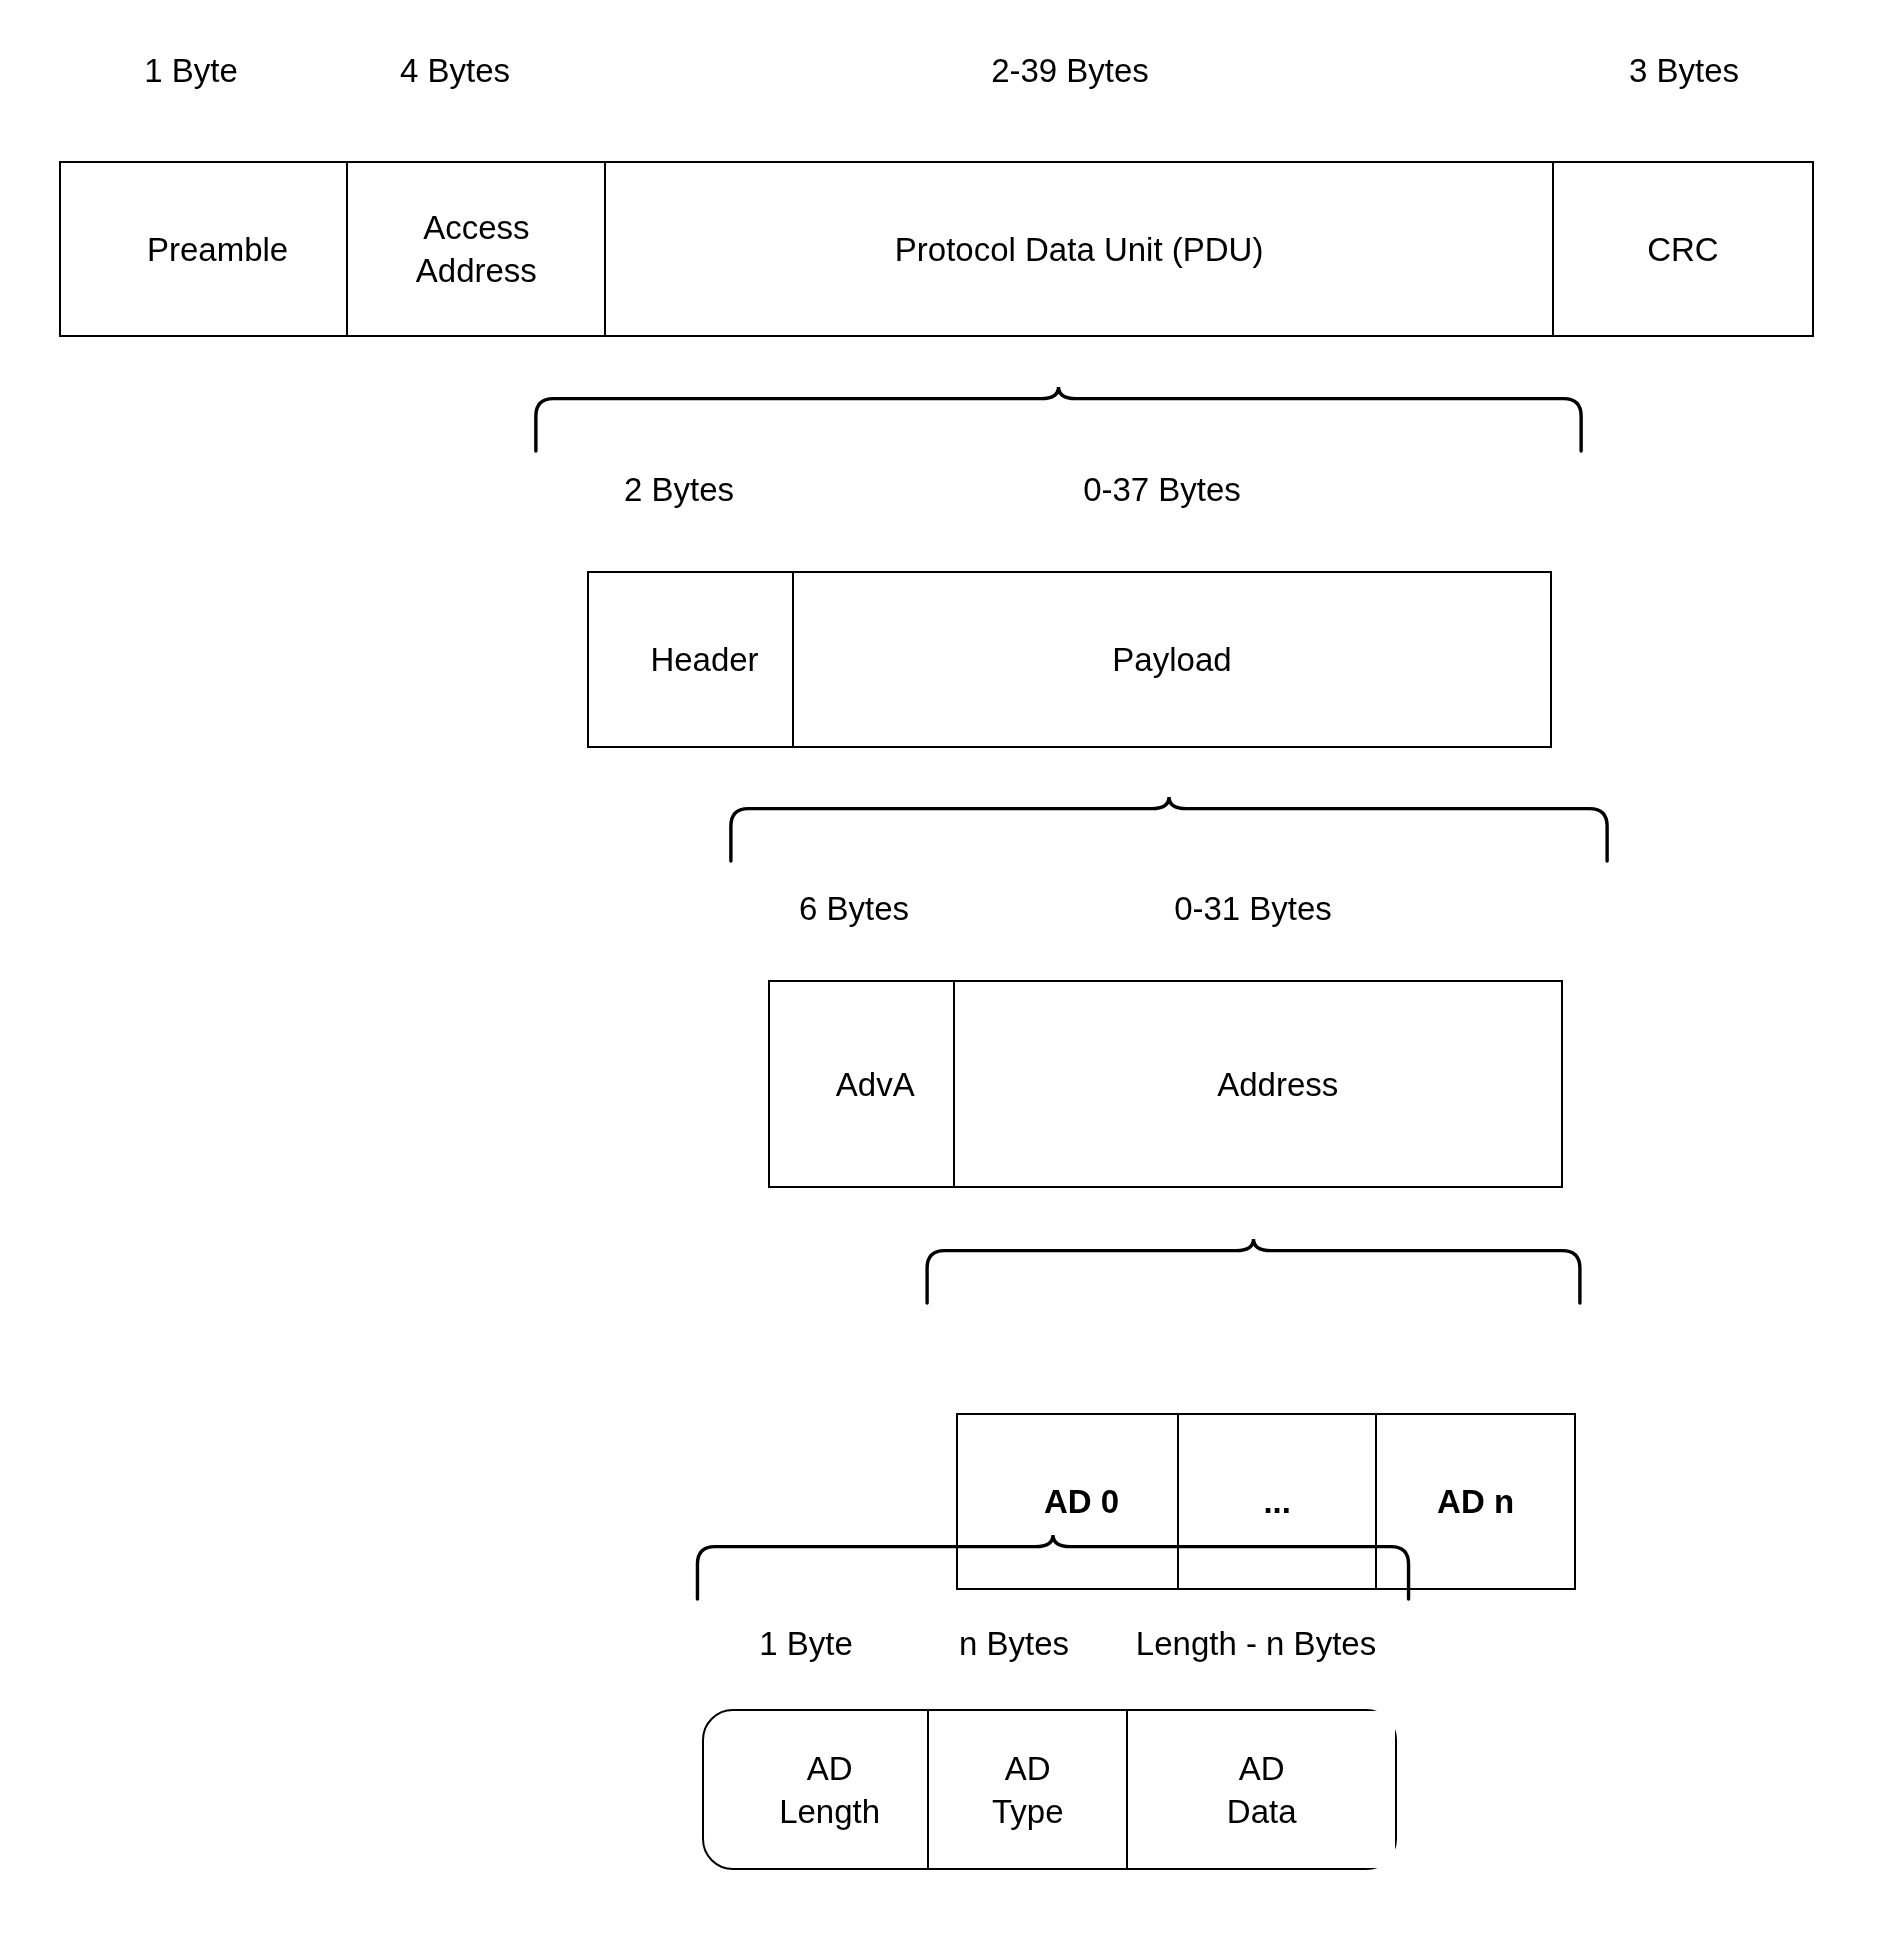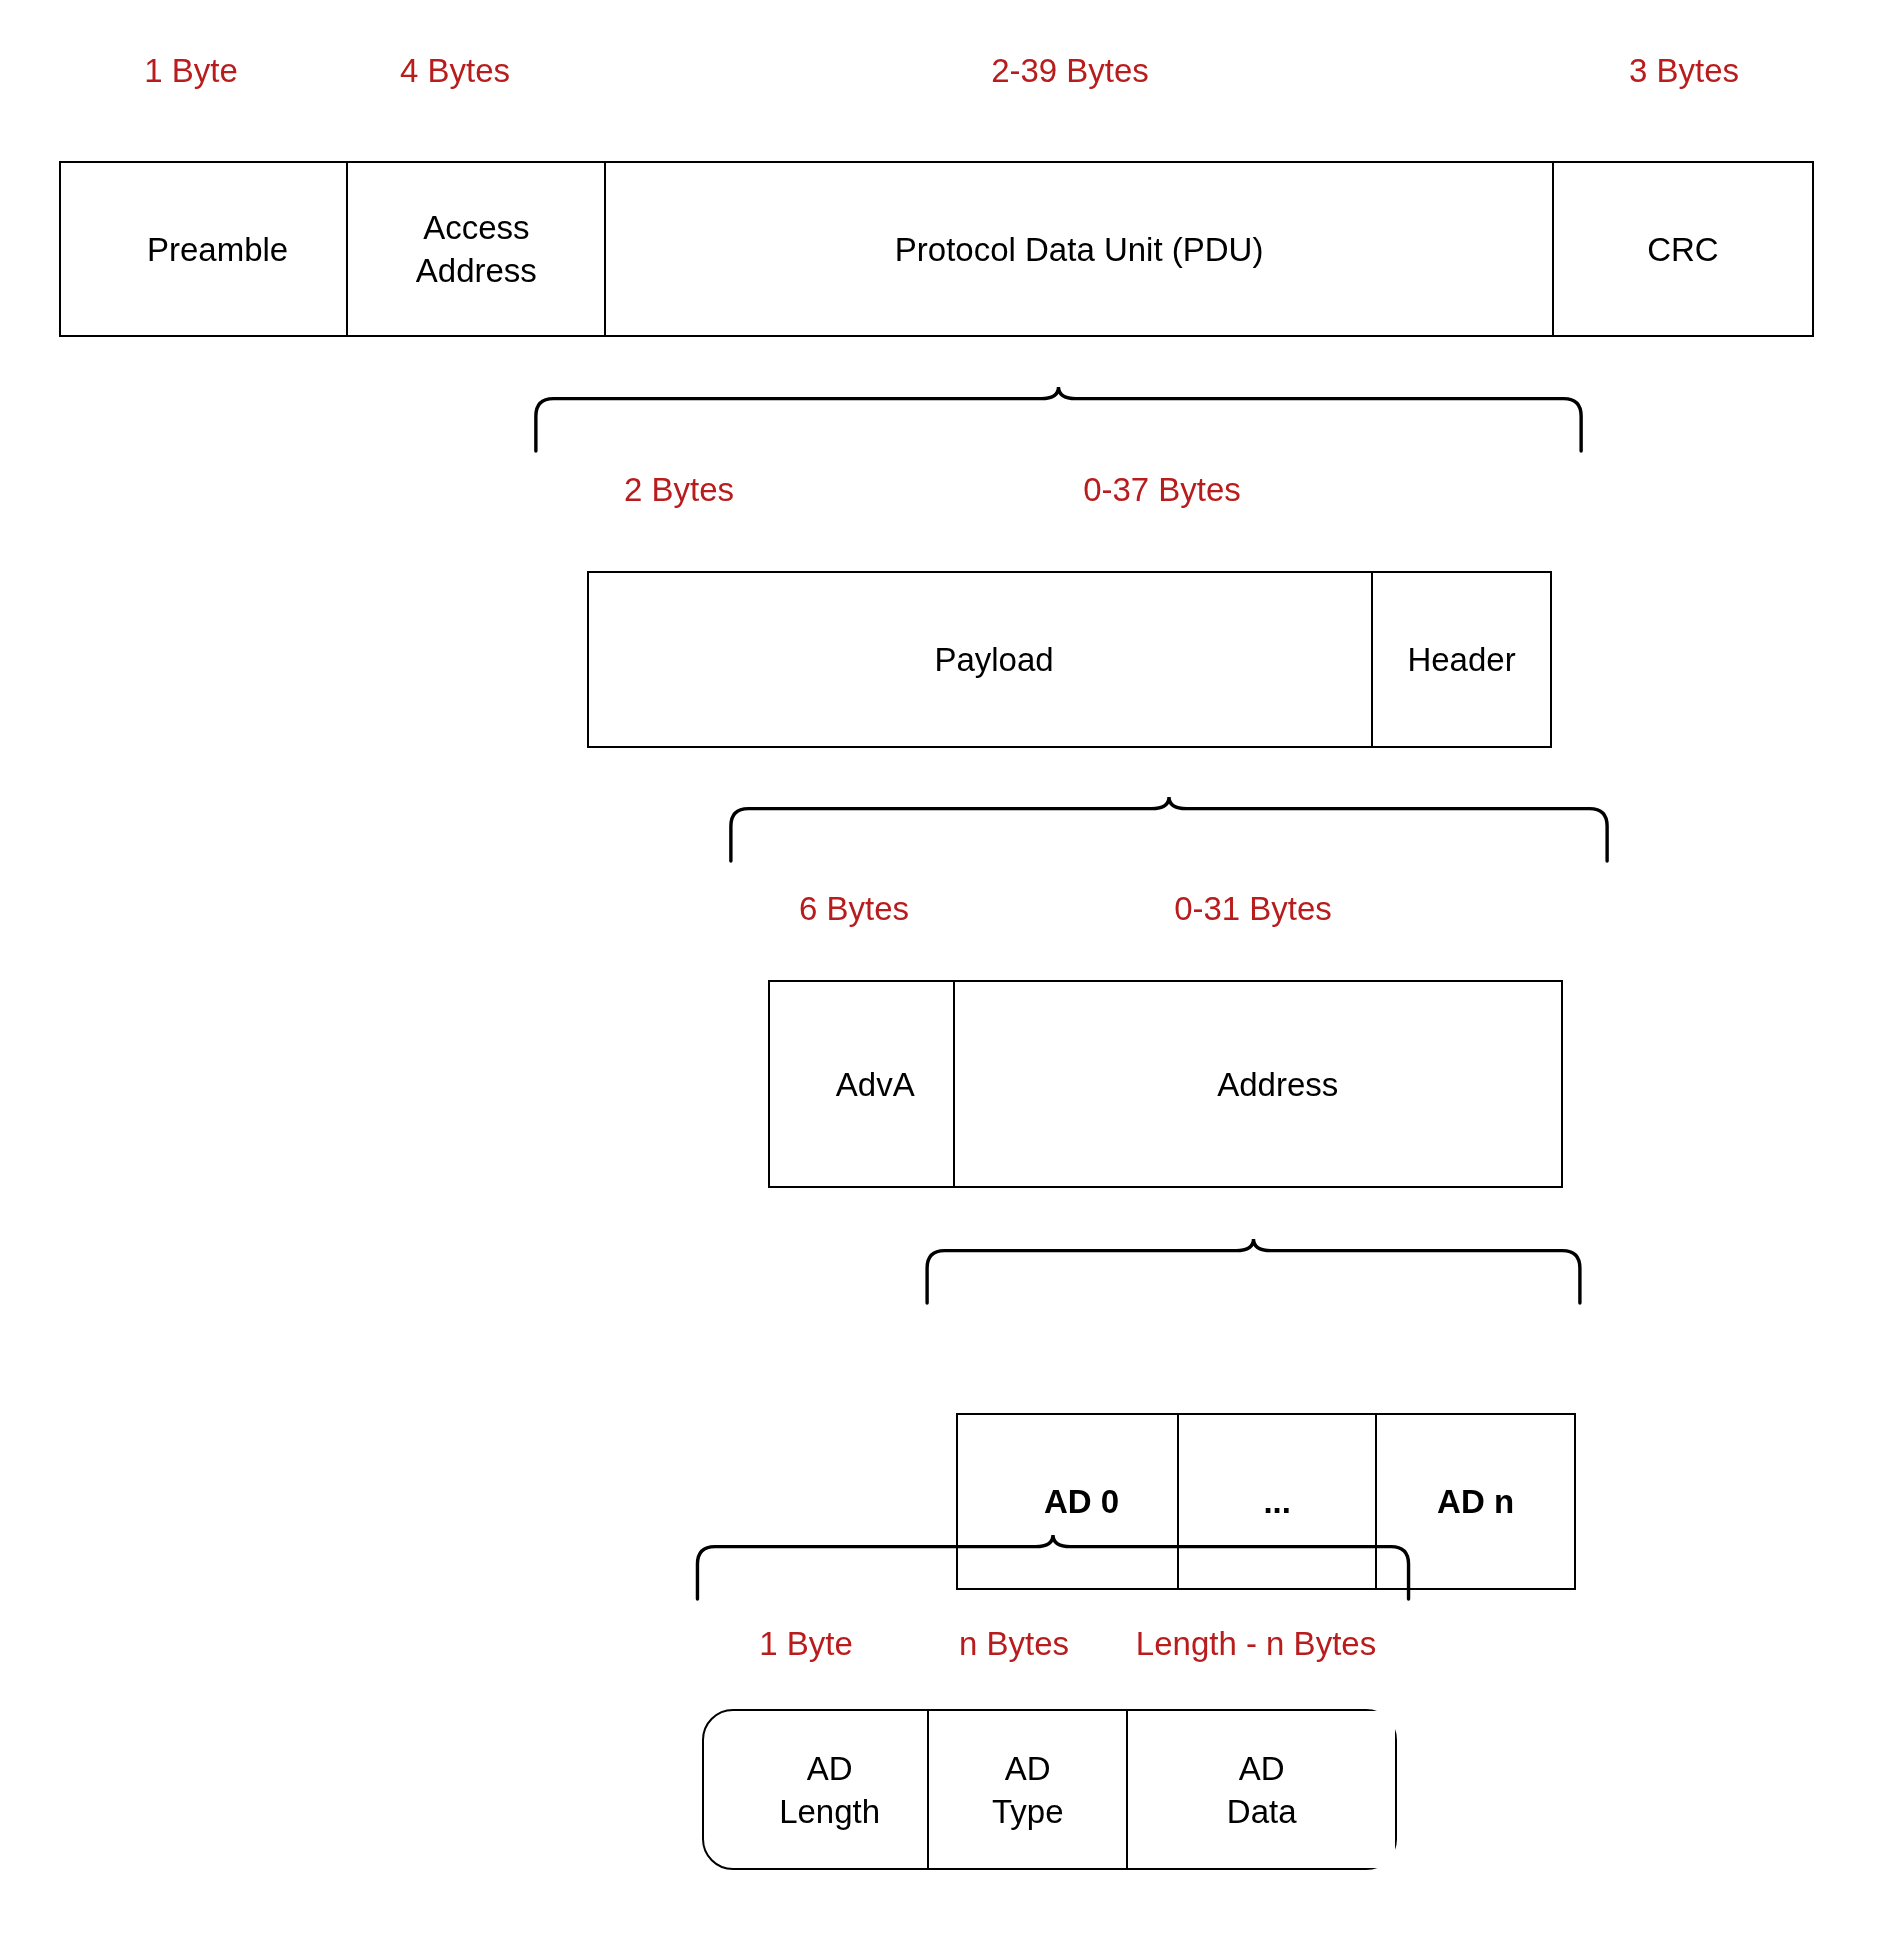--- a/index.html
+++ b/index.html
@@ -15,21 +15,21 @@
     font-family: "Liberation Sans", sans-serif;
     color: #000000;
     overflow: hidden;
   }
   .byte-label {
     position: absolute;
     font-size: 33px;
     line-height: 33px;
     text-align: center;
     white-space: nowrap;
-    color: #b91c1c;
+    color: #000000;
     transform: translateX(-50%);
   }
   .field-row {
     position: absolute;
     display: flex;
     box-sizing: border-box;
     border: 2.9px solid #000000;
     background: #ffffff;
     padding-left: 28px;
   }
@@ -78,22 +78,22 @@
   <div class="brace" style="left:532px; top:385px; width:1053px; height:68px;">
     <svg width="1053" height="68" viewBox="0 0 1080 70">
       <path d="M 2 68 L 2 32 Q 2 14 20 14 L 522 14 Q 540 14 540 2 Q 540 14 558 14 L 1060 14 Q 1078 14 1078 32 L 1078 68" fill="none" stroke="#000000" stroke-width="3.5" stroke-linecap="round"></path>
     </svg>
   </div>
 
   <div class="byte-label" style="left:679px; top:473px;">2 Bytes</div>
   <div class="byte-label" style="left:1162px; top:473px;">0-37 Bytes</div>
 
   <div class="field-row" style="left:587px; top:571px; width:965px; height:177px;">
+    <div class="field-cell" style="width:183px;">Header</div>
     <div class="field-cell" style="width:782px;">Payload</div>
-    <div class="field-cell" style="width:183px;">Header</div>
   </div>
 
   <div class="brace" style="left:727px; top:795px; width:884px; height:68px;">
     <svg width="884" height="68" viewBox="0 0 906 70">
       <path d="M 2 68 L 2 32 Q 2 14 20 14 L 435 14 Q 453 14 453 2 Q 453 14 471 14 L 886 14 Q 904 14 904 32 L 904 68" fill="none" stroke="#000000" stroke-width="3.5" stroke-linecap="round"></path>
     </svg>
   </div>
 
   <div class="byte-label" style="left:854px; top:892px;">6 Bytes</div>
   <div class="byte-label" style="left:1253px; top:892px;">0-31 Bytes</div>

